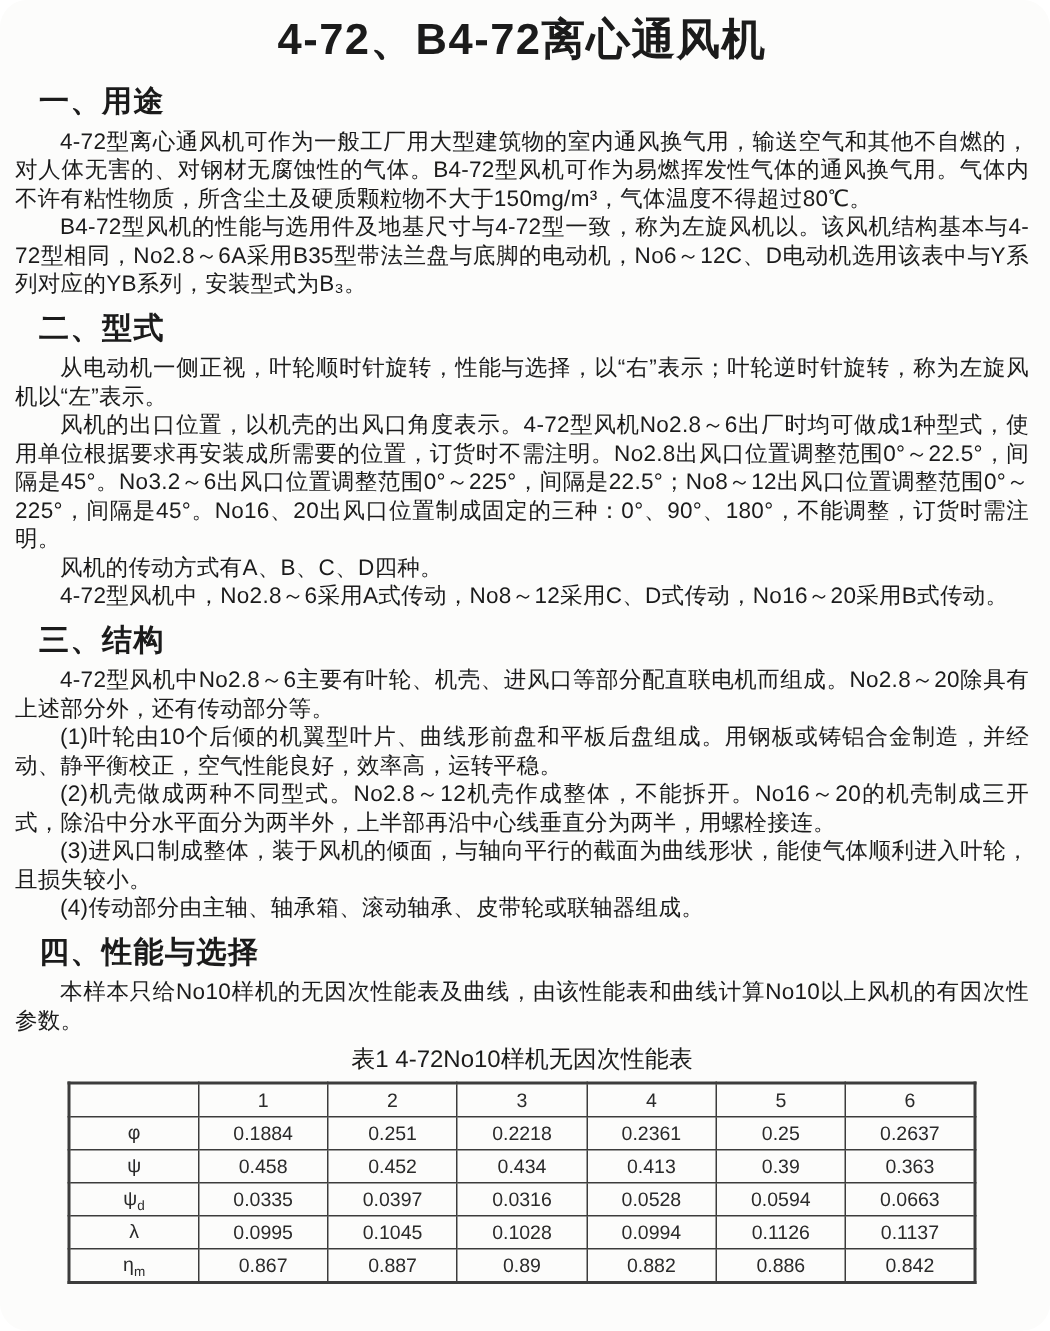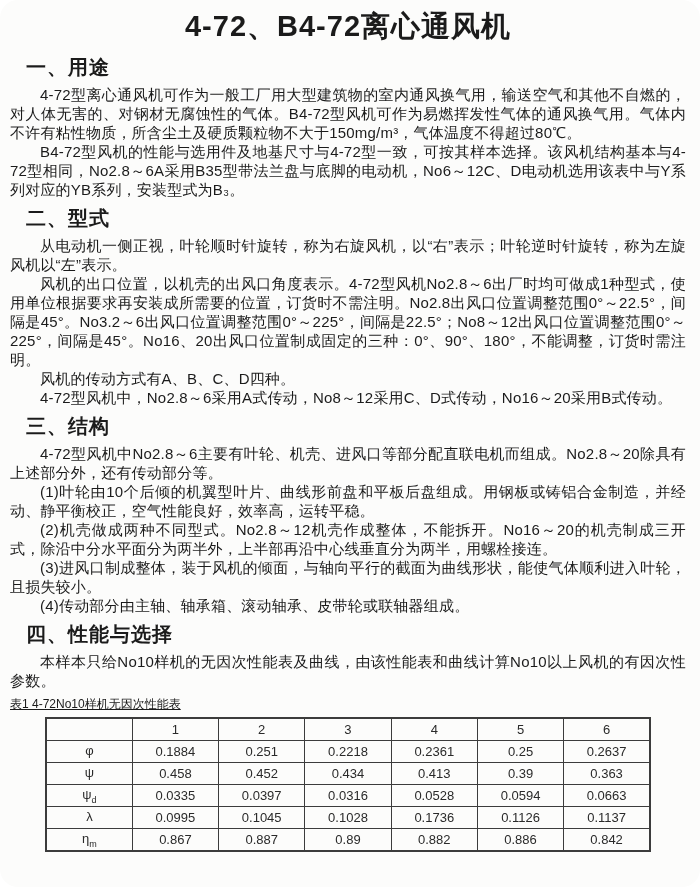--- a/index.html
+++ b/index.html
@@ -31,22 +31,22 @@
   .body-par {
     margin: 0;
     font-size: 15px;
     line-height: 19px;
     text-indent: 2em;
     text-align: justify;
     letter-spacing: 0.2px;
   }
   .table-caption {
     margin: 6px 0 4px 0;
-    font-size: 12px;
-    text-decoration: underline;
+    text-align: center;
+    font-size: 16px;
   }
   table.perf {
     width: 606px;
     margin: 0 auto;
     border-collapse: collapse;
     table-layout: fixed;
     border: 2px solid #3c3c3c;
     background: #fcfcfb;
   }
   table.perf th, table.perf td {
@@ -63,24 +63,24 @@
 </style>
 </head>
 <body>
 
 <div class="page">
 
   <h1 class="doc-title">4-72、B4-72离心通风机</h1>
 
   <h2 class="sec-heading">一、用途</h2>
   <p class="body-par">4-72型离心通风机可作为一般工厂用大型建筑物的室内通风换气用，输送空气和其他不自燃的，对人体无害的、对钢材无腐蚀性的气体。B4-72型风机可作为易燃挥发性气体的通风换气用。气体内不许有粘性物质，所含尘土及硬质颗粒物不大于150mg/m³，气体温度不得超过80℃。</p>
-  <p class="body-par">B4-72型风机的性能与选用件及地基尺寸与4-72型一致，可按其样本选择。该风机结构基本与4-72型相同，No2.8～6A采用B35型带法兰盘与底脚的电动机，No6～12C、D电动机选用该表中与Y系列对应的YB系列，安装型式为B₃。</p>
+  <p class="body-par">B4-72型风机的性能与选用件及地基尺寸与4-72型一致，称为左旋风机以。该风机结构基本与4-72型相同，No2.8～6A采用B35型带法兰盘与底脚的电动机，No6～12C、D电动机选用该表中与Y系列对应的YB系列，安装型式为B₃。</p>
 
   <h2 class="sec-heading">二、型式</h2>
-  <p class="body-par">从电动机一侧正视，叶轮顺时针旋转，称为右旋风机，以“右”表示；叶轮逆时针旋转，称为左旋风机以“左”表示。</p>
+  <p class="body-par">从电动机一侧正视，叶轮顺时针旋转，性能与选择，以“右”表示；叶轮逆时针旋转，称为左旋风机以“左”表示。</p>
   <p class="body-par">风机的出口位置，以机壳的出风口角度表示。4-72型风机No2.8～6出厂时均可做成1种型式，使用单位根据要求再安装成所需要的位置，订货时不需注明。No2.8出风口位置调整范围0°～22.5°，间隔是45°。No3.2～6出风口位置调整范围0°～225°，间隔是22.5°；No8～12出风口位置调整范围0°～225°，间隔是45°。No16、20出风口位置制成固定的三种：0°、90°、180°，不能调整，订货时需注明。</p>
   <p class="body-par">风机的传动方式有A、B、C、D四种。</p>
   <p class="body-par">4-72型风机中，No2.8～6采用A式传动，No8～12采用C、D式传动，No16～20采用B式传动。</p>
 
   <h2 class="sec-heading">三、结构</h2>
   <p class="body-par">4-72型风机中No2.8～6主要有叶轮、机壳、进风口等部分配直联电机而组成。No2.8～20除具有上述部分外，还有传动部分等。</p>
   <p class="body-par">(1)叶轮由10个后倾的机翼型叶片、曲线形前盘和平板后盘组成。用钢板或铸铝合金制造，并经动、静平衡校正，空气性能良好，效率高，运转平稳。</p>
   <p class="body-par">(2)机壳做成两种不同型式。No2.8～12机壳作成整体，不能拆开。No16～20的机壳制成三开式，除沿中分水平面分为两半外，上半部再沿中心线垂直分为两半，用螺栓接连。</p>
   <p class="body-par">(3)进风口制成整体，装于风机的倾面，与轴向平行的截面为曲线形状，能使气体顺利进入叶轮，且损失较小。</p>
   <p class="body-par">(4)传动部分由主轴、轴承箱、滚动轴承、皮带轮或联轴器组成。</p>
@@ -128,21 +128,21 @@
         <td>0.0316</td>
         <td>0.0528</td>
         <td>0.0594</td>
         <td>0.0663</td>
       </tr>
       <tr>
         <td><span>λ</span><sub></sub></td>
         <td>0.0995</td>
         <td>0.1045</td>
         <td>0.1028</td>
-        <td>0.1736</td>
+        <td>0.0994</td>
         <td>0.1126</td>
         <td>0.1137</td>
       </tr>
       <tr>
         <td><span>η</span><sub>m</sub></td>
         <td>0.867</td>
         <td>0.887</td>
         <td>0.89</td>
         <td>0.882</td>
         <td>0.886</td>

